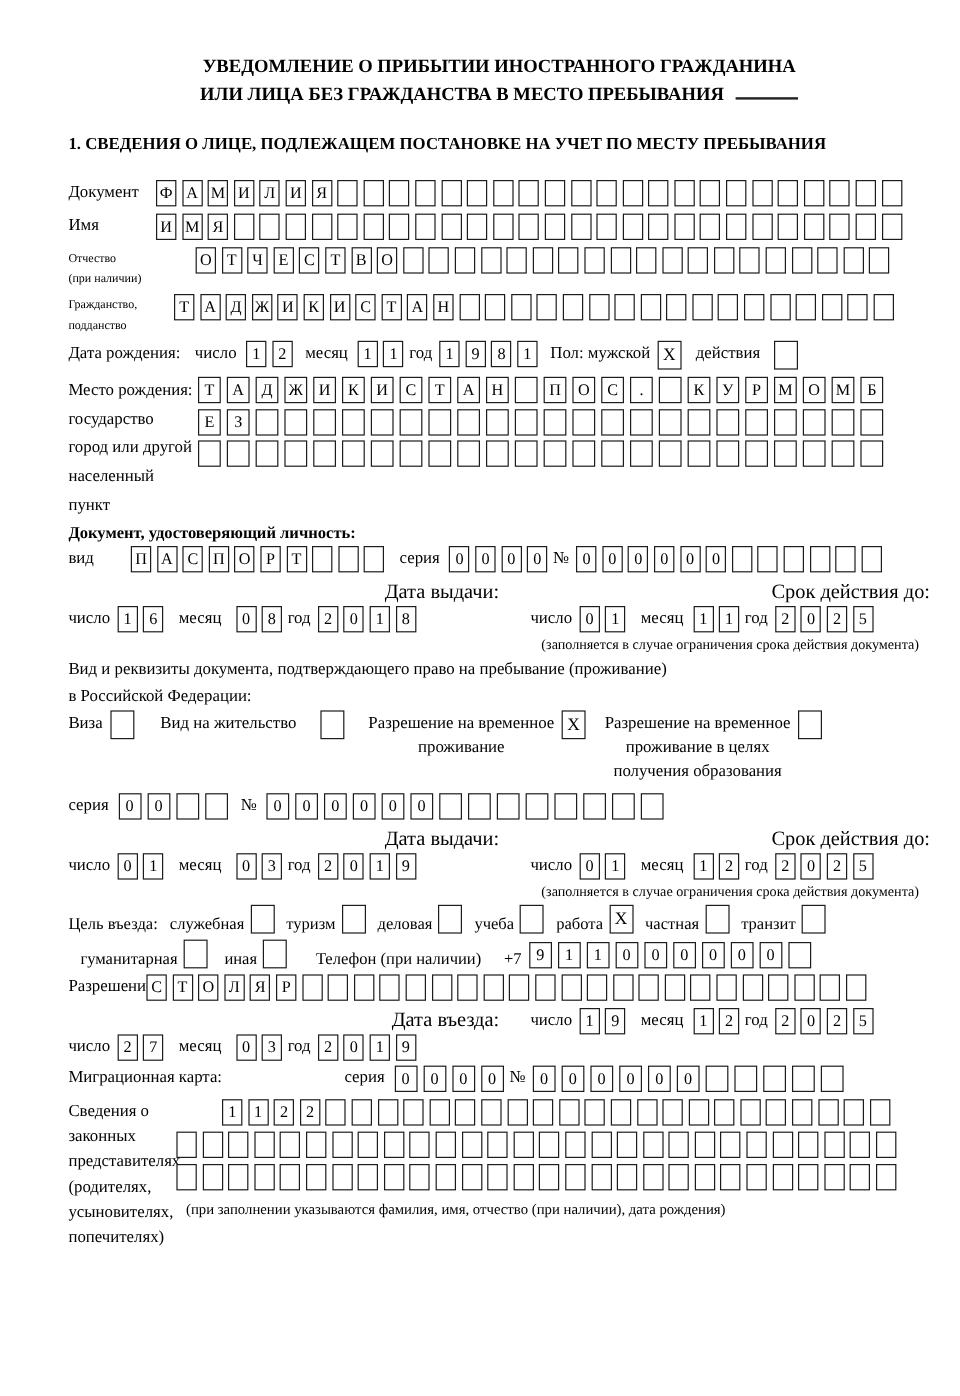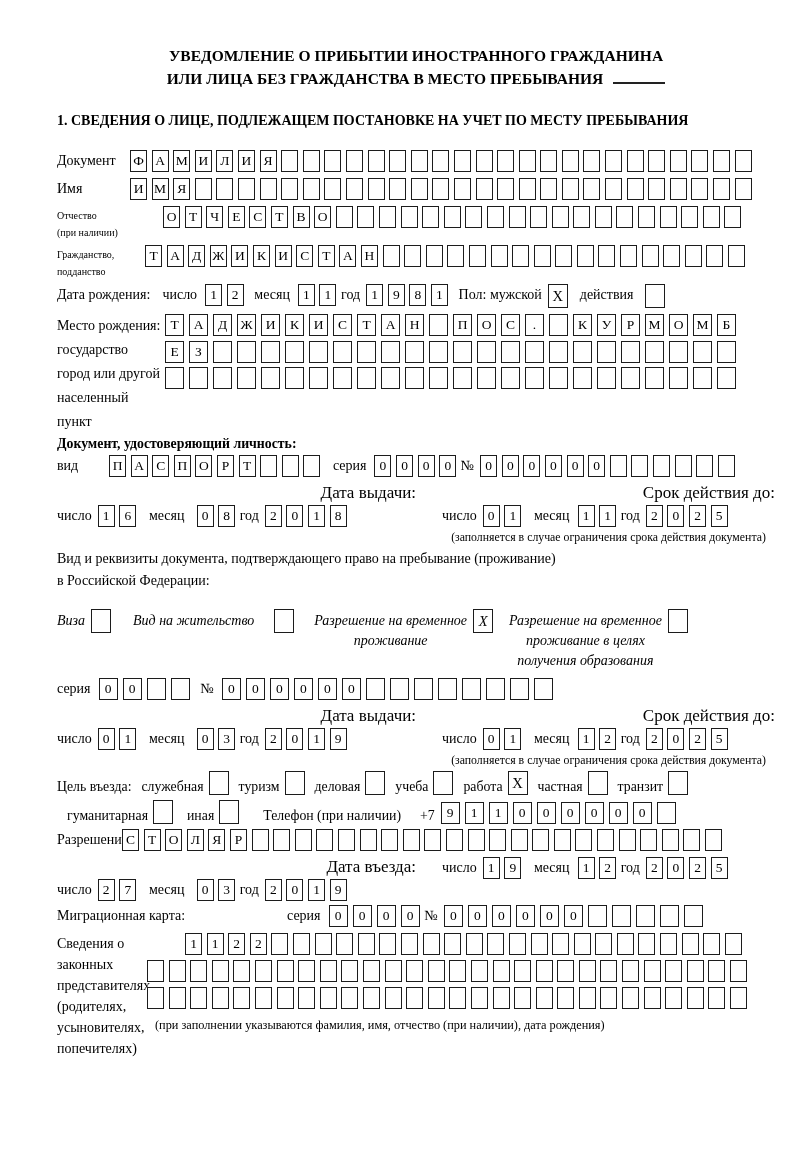--- a/index.html
+++ b/index.html
@@ -53,21 +53,21 @@
   .dates { display:flex; margin-bottom:3px; }
   .dg { width:50%; flex:0 0 auto; }
   .dg-head { text-align:right; font-size:17px; margin-bottom:2px; }
   .dg-head.nudge { padding-left:90px; }
   .dg-line { display:flex; align-items:flex-start; }
   .dg-line .mid { padding-top:3px; }
   .dg.right { padding-left:26px; }
   .dg-note { font-size:11.8px; margin-top:3px; text-align:center; white-space:nowrap; }
   
   .intro { font-size:14px; line-height:22px; }
-  .cbrow { display:flex; align-items:flex-start; margin-top:17px; margin-bottom:7px;font-style:italic; }
+  .cbrow { display:flex; align-items:flex-start; margin-top:0; margin-bottom:7px; }
   .cbitem { display:flex; align-items:flex-start; flex:0 0 auto; }
   .cbitem .txt { font-size:14px; padding-top:4px; }
   .cbitem .ctxt { font-size:14px; text-align:center; line-height:20px; padding-top:2px; }
   .cbitem .cbx { margin-left:6px; }
   
   .purpose { display:flex; align-items:flex-end; margin-bottom:5px; font-size:13.8px; }
   .purpose .plabel { padding-top:4px; margin:0 5px 0 10px; flex:0 0 auto; }
   .purpose .lead { padding-top:4px; flex:0 0 auto; }
   .indent70 { margin-left:70px; }
   

